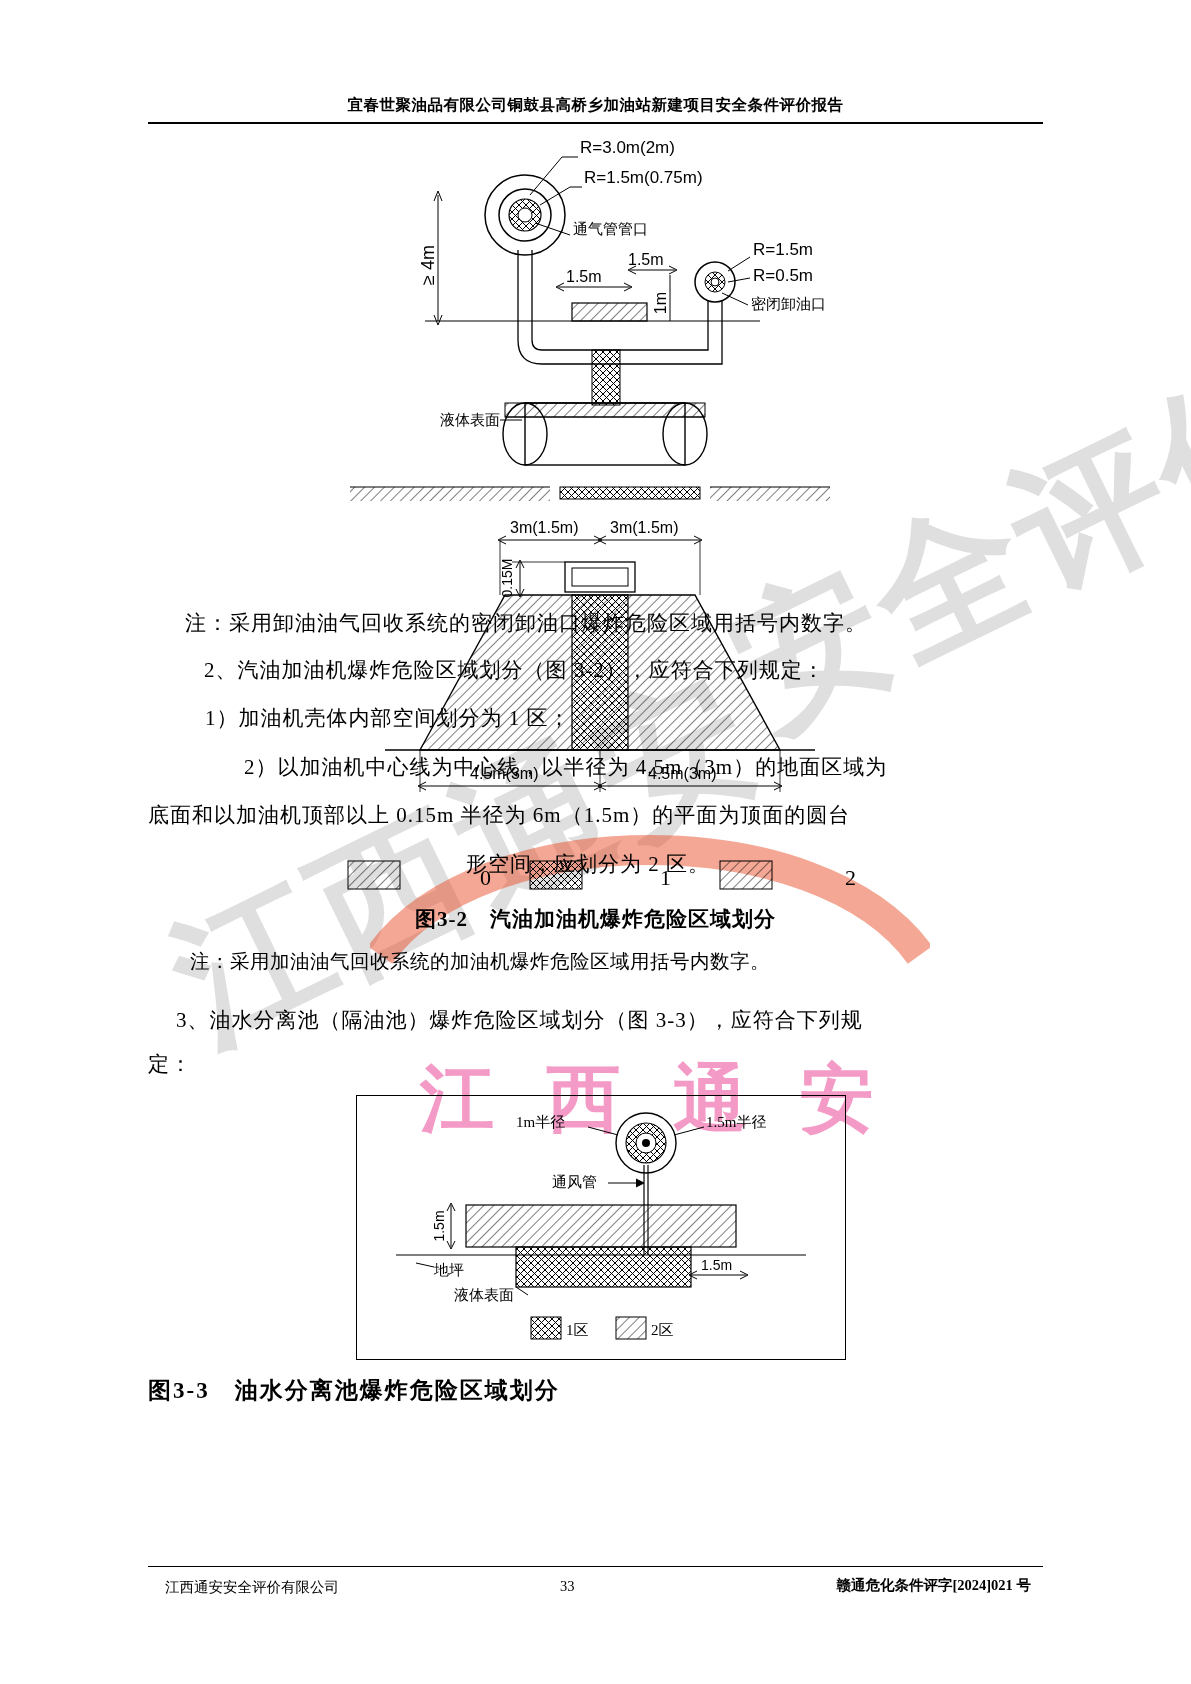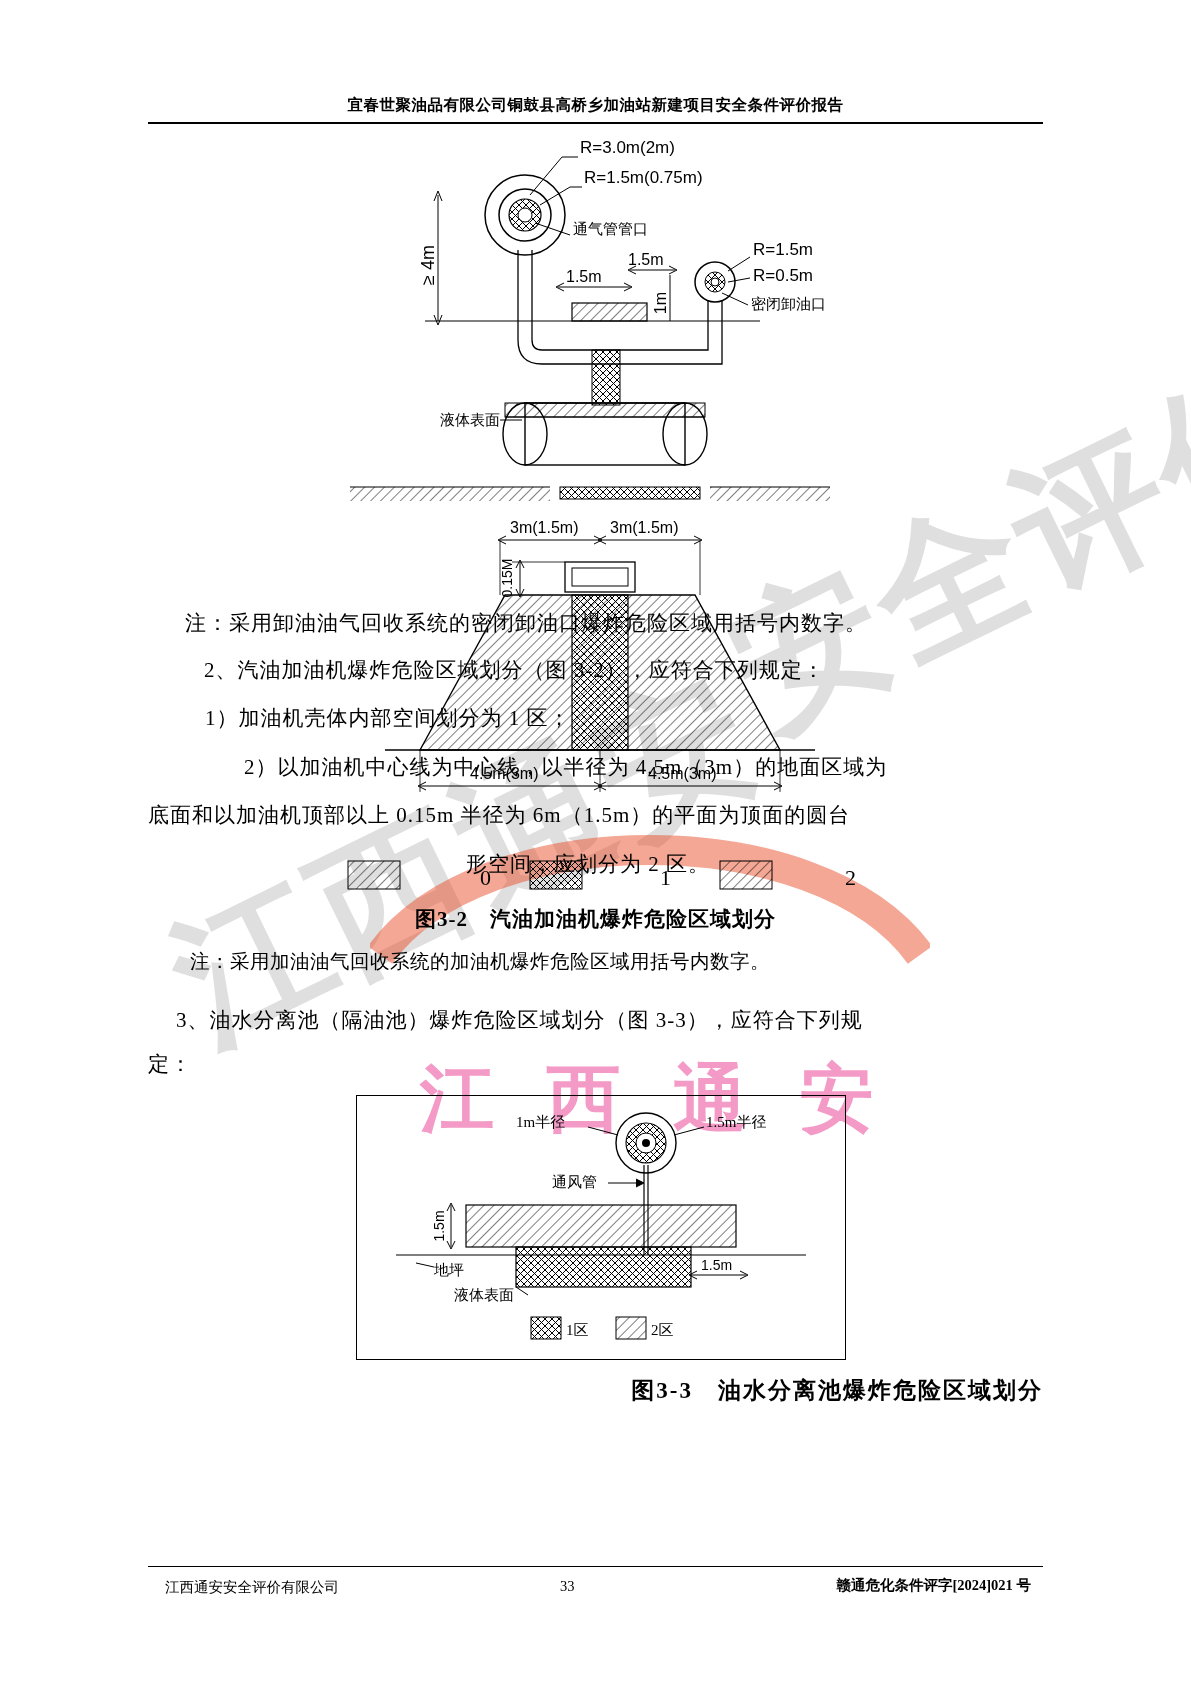--- a/index.html
+++ b/index.html
@@ -71,21 +71,21 @@
   .t7{
     position:absolute;left:176px;top:1005px;width:862px;
     font-size:21px;line-height:30px;letter-spacing:1px;
   }
   .t8{
     position:absolute;left:148px;top:1050px;width:862px;
     font-size:21px;letter-spacing:1px;
   }
   .figcap3{
     position:absolute;left:148px;top:1375px;width:895px;
-    text-align:right;font-size:23px;font-weight:bold;letter-spacing:2px;
+    text-align:left;font-size:23px;font-weight:bold;letter-spacing:2px;
   }
   
   .wm{
     position:absolute;
     left:120px;top:330px;
     width:950px;height:820px;
     pointer-events:none;
   }
   .wm-text{
     position:absolute;

